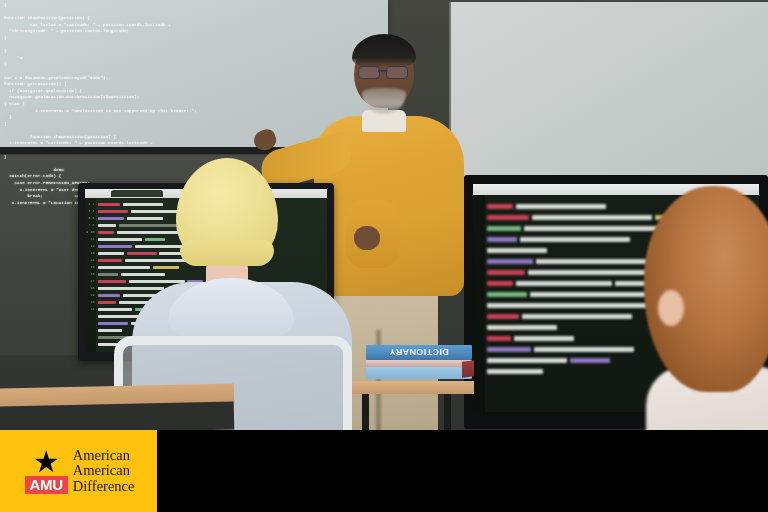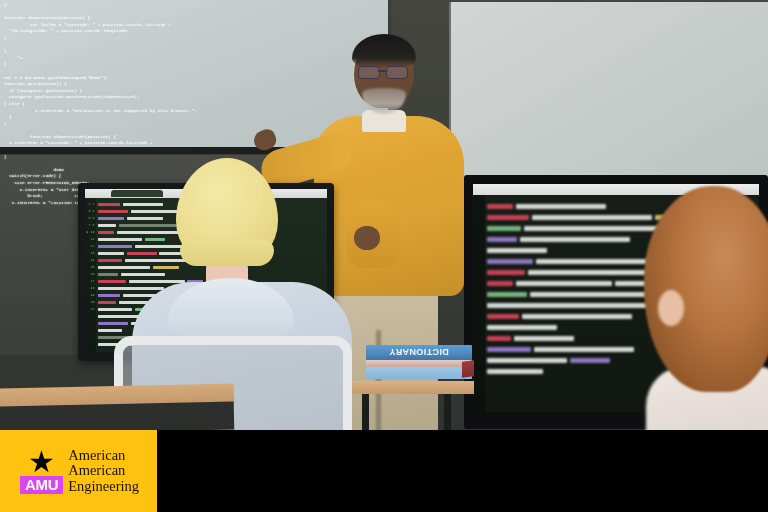--- a/index.html
+++ b/index.html
@@ -403,21 +403,21 @@
     height: 46px;
   }
   .star-glyph {
     display: block;
     font-size: 30px;
     line-height: 26px;
     color: #000;
     margin-bottom: 1px;
   }
   .amu-bar {
-    background: #d946ef;
+    background: #ef4444;
     color: #ffffff;
     font-family: "Liberation Sans", sans-serif;
     font-weight: 700;
     font-size: 15px;
     letter-spacing: -0.3px;
     padding: 1px 5px 2px 5px;
     line-height: 15px;
   }
   .logo-words {
     display: flex;
@@ -767,21 +767,21 @@
 
     <div class="logo-block">
       <div class="logo-inner">
         <div class="logo-left">
           <span class="star-glyph">★</span>
           <span class="amu-bar">AMU</span>
         </div>
         <div class="logo-words">
           <span>American</span>
           <span>American</span>
-          <span>Engineering</span>
+          <span>Difference</span>
         </div>
       </div>
     </div>
 
 
   </div>
 
 </div>
 
 </body></html>

